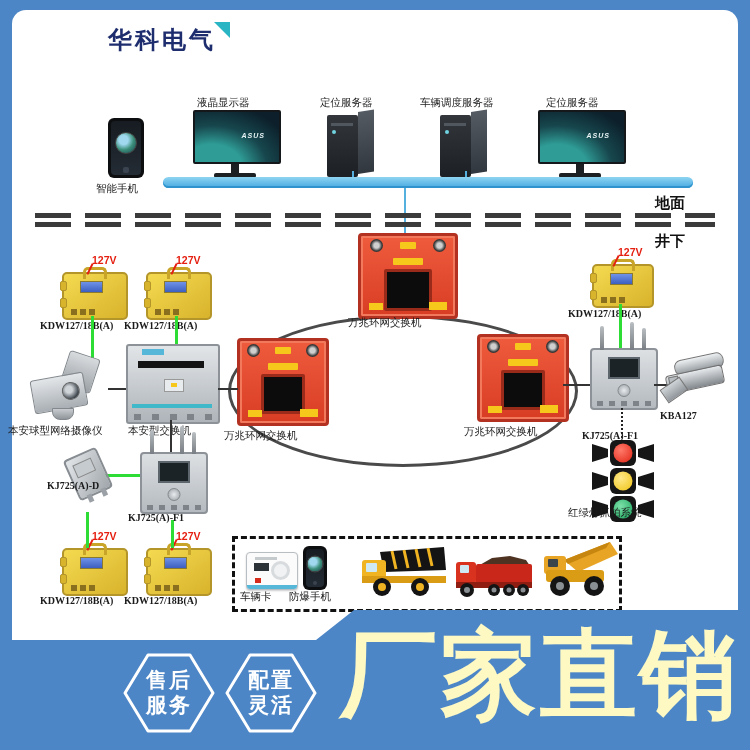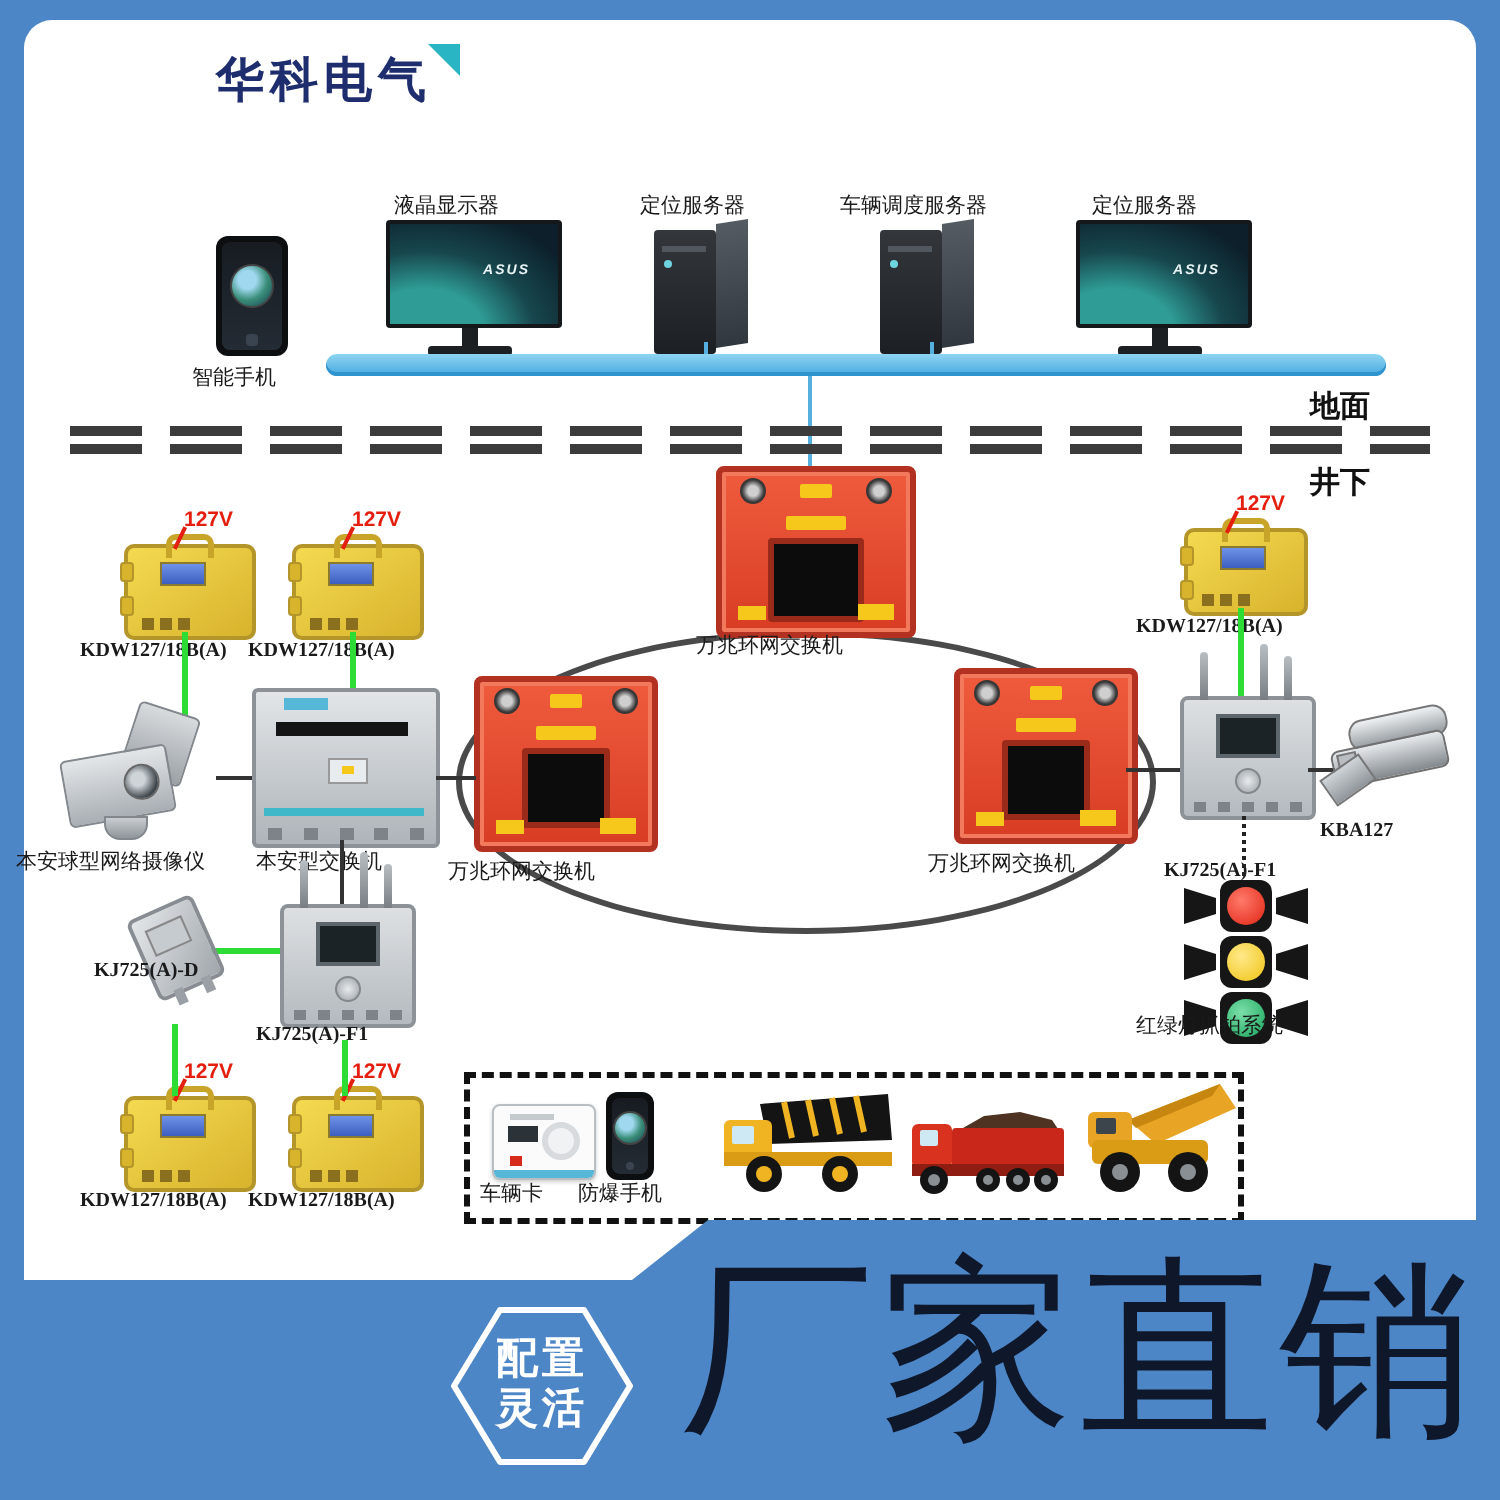--- a/index.html
+++ b/index.html
@@ -131,21 +131,21 @@
   .vc-strip{position:absolute;left:0;bottom:0;width:100%;height:4px;background:#57b7d9;border-radius:0 0 3px 3px;}
 
   
   .banner{position:absolute;left:0;top:600px;width:750px;height:150px;background:#4d86c6;
           clip-path:polygon(0 40px,316px 40px,354px 10px,750px 10px,750px 150px,0 150px);}
   .badge{position:absolute;width:94px;height:86px;}
   .badge svg{position:absolute;left:0;top:0;}
   .badge-txt{position:absolute;inset:0;display:flex;flex-direction:column;align-items:center;justify-content:center;
              color:#fff;font-size:21px;font-weight:700;letter-spacing:2px;line-height:1.18;}
   .slogan{position:absolute;left:336px;top:606px;width:408px;height:140px;display:flex;align-items:center;justify-content:center;
-          color:#0f172a;font-family:"Liberation Serif","DejaVu Serif",serif;font-weight:400;font-size:97px;letter-spacing:3px;white-space:nowrap;}
+          color:#fef9c3;font-family:"Liberation Serif","DejaVu Serif",serif;font-weight:700;font-size:97px;letter-spacing:3px;white-space:nowrap;}
 </style>
 </head>
 <body>
 
 <div class="page">
   <div class="paper"></div>
 
   <div class="logo">
     <div class="logo-tri"></div>
     <div class="logo-cn">华科电气</div>
@@ -487,20 +487,29 @@
     <rect x="14" y="21" width="10" height="8" rx="1" fill="#3c444c"></rect>
     <rect x="12" y="32" width="58" height="12" rx="3" fill="#d99c14"></rect>
     <circle cx="26" cy="48" r="10" fill="#141414"></circle>
       <circle cx="26" cy="48" r="4" fill="#8a8f94"></circle>
     <circle cx="60" cy="48" r="10" fill="#141414"></circle>
       <circle cx="60" cy="48" r="4" fill="#8a8f94"></circle>
   </svg>
 
   <div class="banner"></div>
 
+  <div class="badge" style="left:122px;top:650px;">
+    <svg width="94" height="86">
+        <polygon points="3,43 26,5 68,5 91,43 68,81 26,81" fill="none" stroke="#ffffff" stroke-width="3" stroke-linejoin="round"></polygon>
+      </svg>
+    <div class="badge-txt">
+        <span>售后</span>
+        <span>服务</span>
+      </div>
+  </div>
   <div class="badge" style="left:224px;top:650px;">
     <svg width="94" height="86">
         <polygon points="3,43 26,5 68,5 91,43 68,81 26,81" fill="none" stroke="#ffffff" stroke-width="3" stroke-linejoin="round"></polygon>
       </svg>
     <div class="badge-txt">
         <span>配置</span>
         <span>灵活</span>
       </div>
   </div>
 

